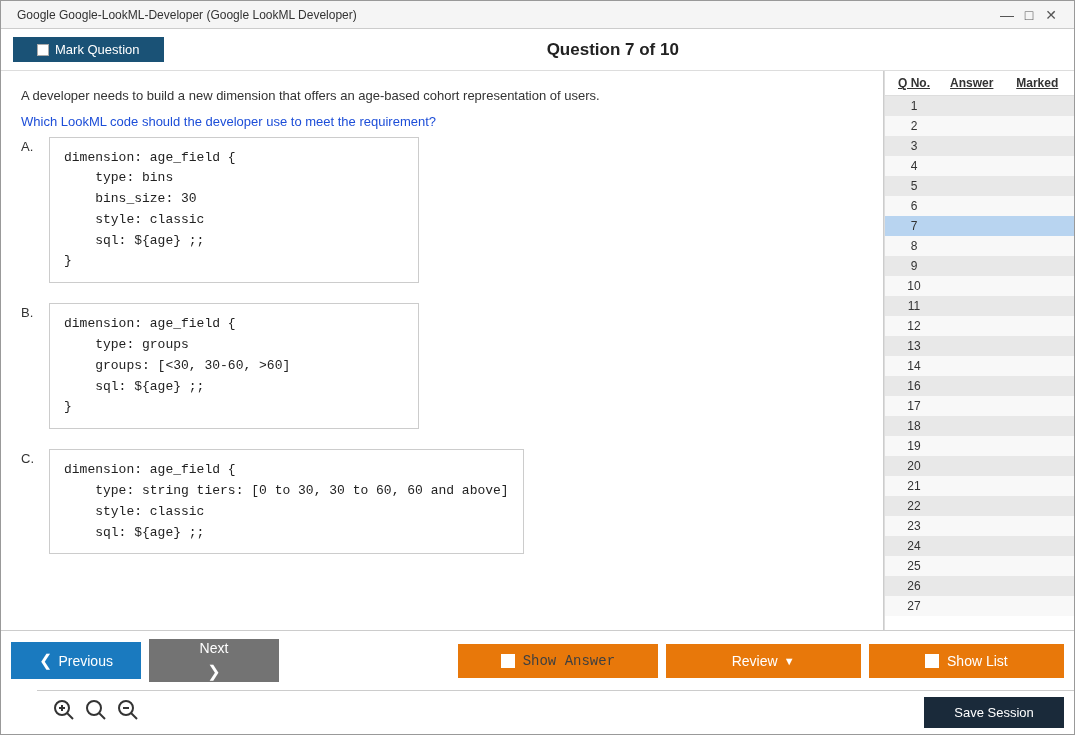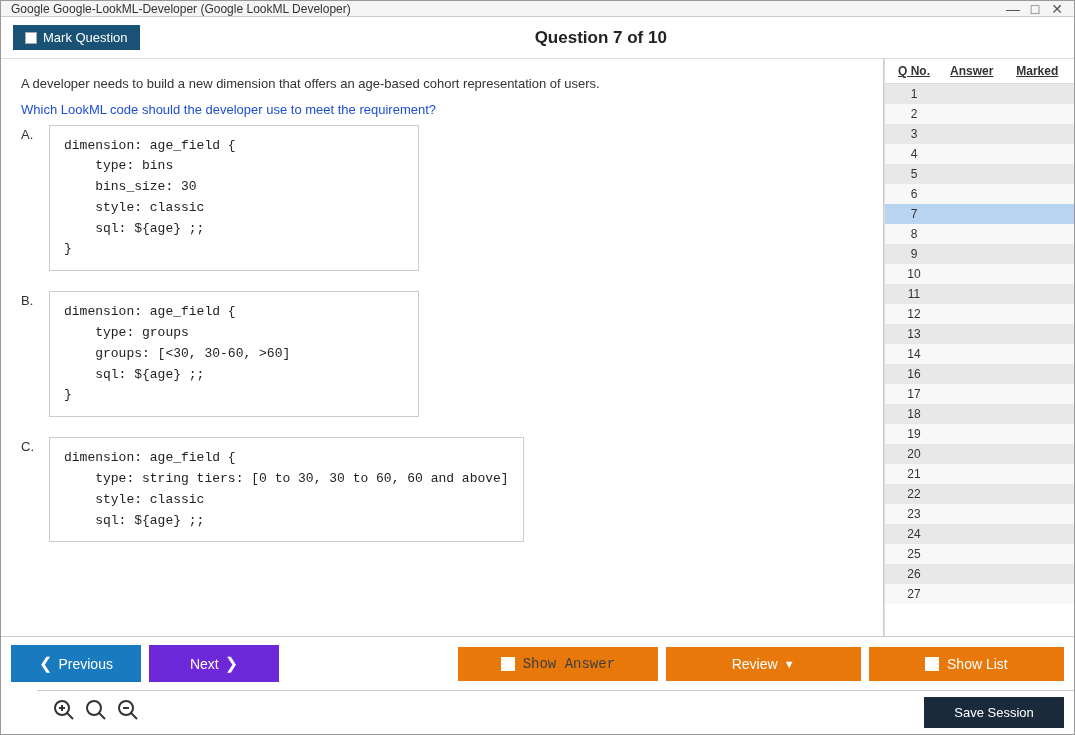--- a/index.html
+++ b/index.html
@@ -1,26 +1,26 @@
 <!DOCTYPE html>
 <html><head>
   <meta charset="utf-8">
   <style>
     * { box-sizing: border-box; margin: 0; padding: 0; }
     body { font-family: 'Segoe UI', Arial, sans-serif; font-size: 13px; background: #f0f0f0; width: 1075px; height: 735px; overflow: hidden; }
 
     .window { width: 1075px; height: 735px; border: 1px solid #999; background: #fff; display: flex; flex-direction: column; }
 
-    .title-bar { background: #f5f5f5; border-bottom: 1px solid #ccc; padding: 5px 10px; display: flex; align-items: center; justify-content: space-between; height: 16px; }
+    .title-bar { background: #f5f5f5; border-bottom: 1px solid #ccc; padding: 5px 16px; display: flex; align-items: center; justify-content: space-between; height: 28px; }
     .title-bar-left { font-size: 12px; color: #333; }
     .title-bar-controls { display: flex; gap: 8px; }
     .title-btn { width: 14px; height: 14px; background: none; border: none; cursor: pointer; font-size: 14px; color: #555; display: flex; align-items: center; justify-content: center; }
 
     .toolbar { padding: 8px 12px; border-bottom: 1px solid #ddd; display: flex; align-items: center; background: #fff; }
-    .mark-question-btn { background: #1a5276; color: #fff; border: none; padding: 5px 12px; font-size: 13px; cursor: pointer; display: flex; align-items: center; gap: 6px; }
+    .mark-question-btn { background: #1a5276; color: #fff; border: none; padding: 5px 24px; font-size: 13px; cursor: pointer; display: flex; align-items: center; gap: 6px; }
     .mark-question-btn .checkbox-icon { width: 12px; height: 12px; background: #fff; display: inline-block; border: 1px solid #aaa; }
     .question-title { flex: 1; text-align: center; font-size: 17px; font-weight: bold; color: #222; }
 
     .main-content { display: flex; flex: 1; overflow: hidden; }
 
     .question-area { flex: 1; padding: 15px 20px; overflow-y: auto; border-right: 1px solid #ccc; }
 
     .question-text { color: #333; margin-bottom: 8px; line-height: 1.5; font-size: 13px; }
     .question-subtext { color: #1d4ed8; margin-bottom: 8px; font-size: 13px; }
 
@@ -36,21 +36,21 @@
 
     .question-list { flex: 1; overflow-y: scroll; }
     .q-row { display: grid; grid-template-columns: 50px 1fr 1fr; padding: 2px 4px; font-size: 12px; color: #333; }
     .q-row:nth-child(odd) { background: #e8e8e8; }
     .q-row:nth-child(even) { background: #f8f8f8; }
     .q-row.current { background: #b8d4f0; }
     .q-row span { text-align: center; padding: 1px 0; }
 
     .footer-buttons { display: flex; align-items: center; border-top: 1px solid #ccc; background: #fff; padding: 8px 10px; gap: 8px; }
     .btn-nav-prev { background: #1a7abf; color: #fff; border: none; padding: 9px 20px; font-size: 14px; cursor: pointer; display: flex; align-items: center; gap: 6px; min-width: 130px; justify-content: center; }
-    .btn-nav-next { background: #6d28d9; color: #fff; border: none; padding: 9px 20px; font-size: 14px; cursor: pointer; display: flex; align-items: center; gap: 6px; min-width: 130px; justify-content: center; }
+    .btn-nav-next { background: #737373; color: #fff; border: none; padding: 1px 20px; font-size: 14px; cursor: pointer; display: flex; align-items: center; gap: 6px; min-width: 130px; justify-content: center; flex-direction: column; }
     .btn-show-answer { background: #e8780a; color: #404040; border: none; padding: 9px 18px; font-size: 14px; cursor: pointer; display: flex; align-items: center; gap: 8px; flex: 1; justify-content: center; font-family: Liberation Mono, monospace; }
     .btn-review { background: #e8780a; color: #fff; border: none; padding: 9px 16px; font-size: 14px; cursor: pointer; display: flex; align-items: center; gap: 6px; flex: 1; justify-content: center; }
     .btn-show-list { background: #e8780a; color: #fff; border: none; padding: 9px 16px; font-size: 14px; cursor: pointer; display: flex; align-items: center; gap: 8px; flex: 1; justify-content: center; }
     .answer-checkbox { width: 14px; height: 14px; background: #fff; border: 2px solid #fff; display: inline-block; flex-shrink: 0; }
     .zoom-btn { background: none; border: none; cursor: pointer; font-size: 18px; color: #333; padding: 0 4px; }
     .btn-save { background: #1a2a3a; color: #fff; border: none; padding: 8px 20px; font-size: 13px; cursor: pointer; min-width: 140px; }
     .btn-end { background: #1a2a3a; color: #fff; border: none; padding: 8px 20px; font-size: 13px; cursor: pointer; min-width: 140px; }
 
     .bottom-area { display: flex; align-items: center; background: #fff; border-top: 1px solid #ccc; margin-left: 36px; }
     .zoom-section { display: flex; align-items: center; padding: 6px 12px; gap: 2px; flex: 1; }

